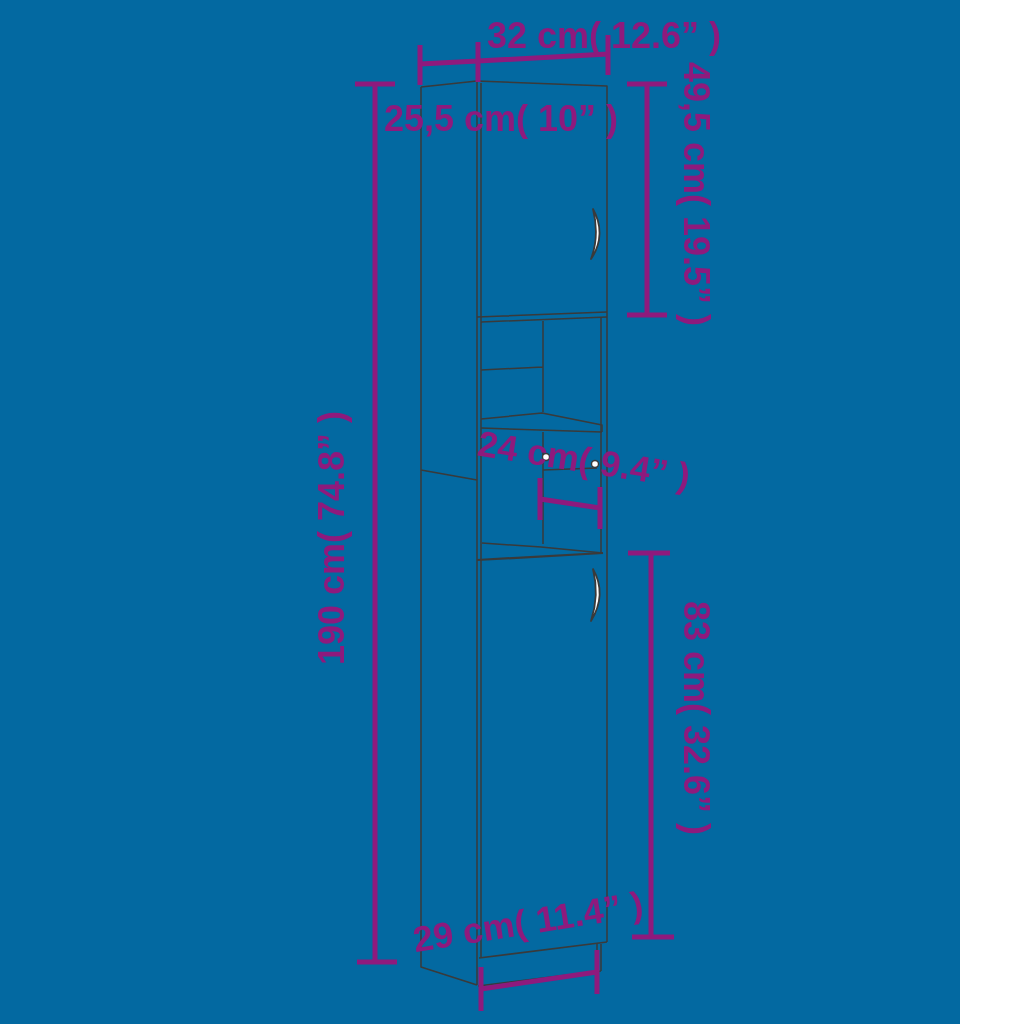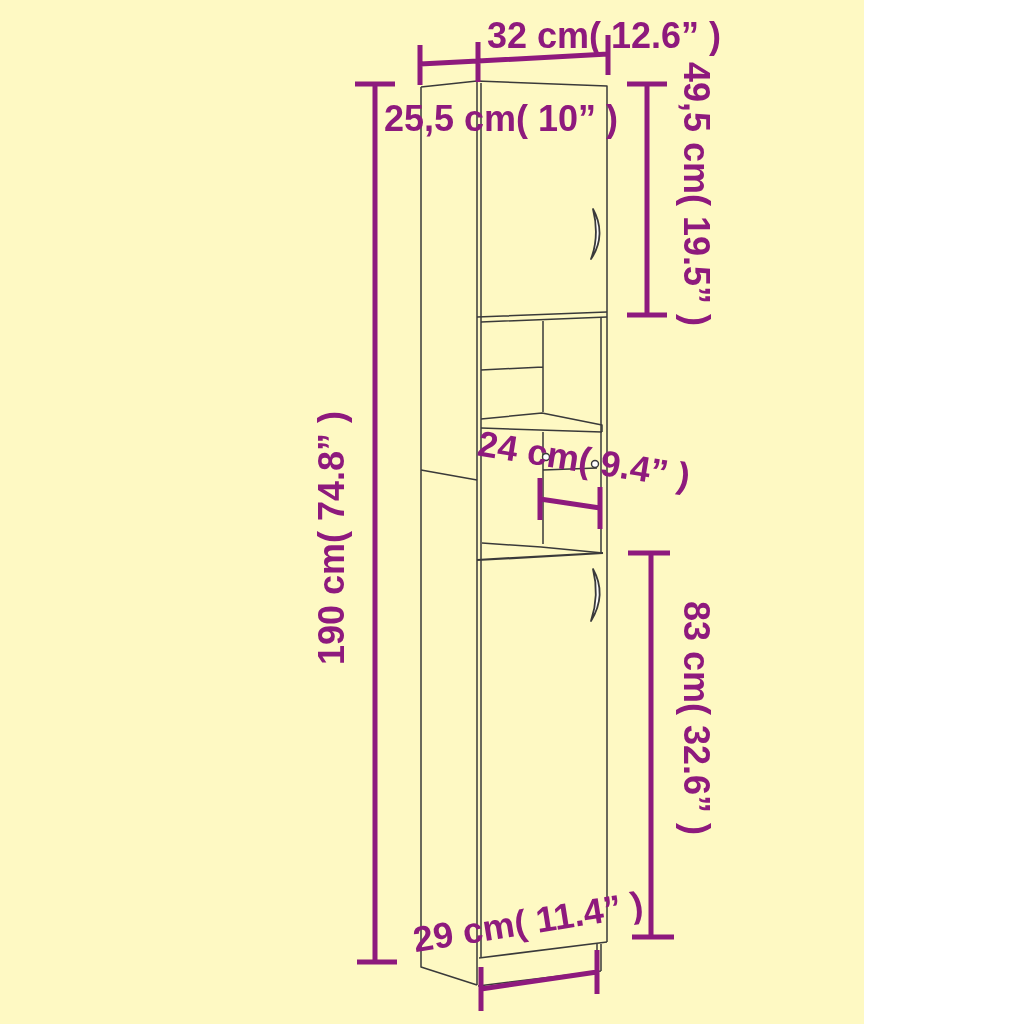--- a/index.html
+++ b/index.html
@@ -2,23 +2,23 @@
 <html><head>
 <meta charset="utf-8">
 <style>
   html, body {
     margin: 0;
     padding: 0;
     background: #ffffff;
   }
   .stage {
     position: relative;
-    width: 864px;
+    width: 960px;
     height: 1024px;
-    background: #fef9c3;
+    background: #0369a1;
     overflow: hidden;
   }
   svg { display: block; }
   .cab-line {
     fill: none;
     stroke: #3a3a3a;
     stroke-width: 1.5;
     stroke-linejoin: round;
   }
   .cab-line-thick {

